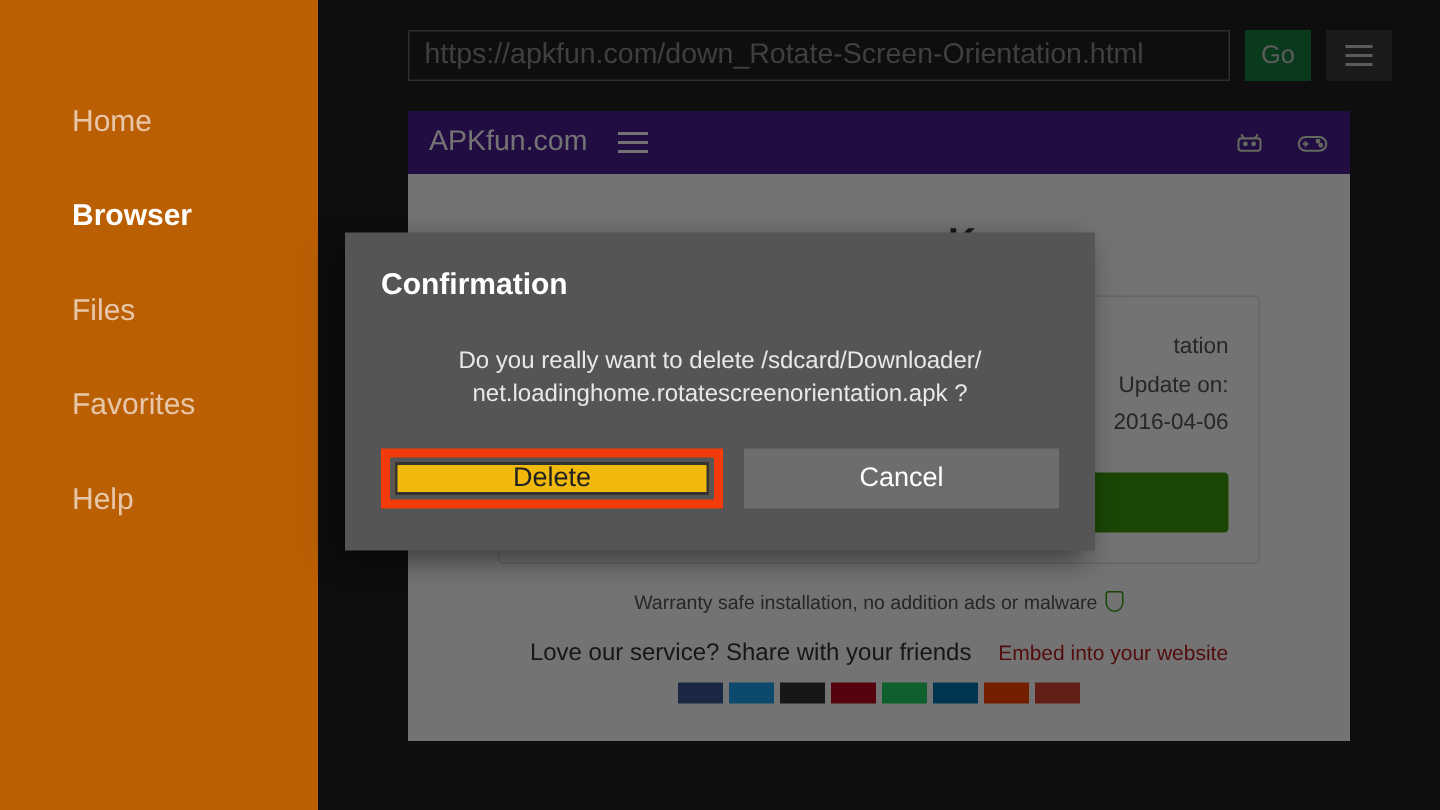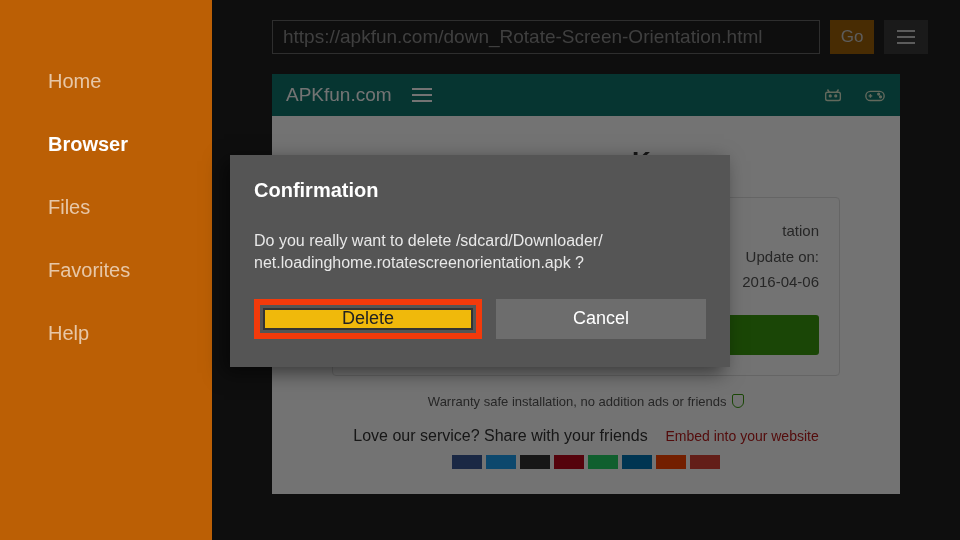--- a/index.html
+++ b/index.html
@@ -5,27 +5,27 @@
   * { margin: 0; padding: 0; box-sizing: border-box; }
   html, body { width: 960px; height: 540px; overflow: hidden; font-family: Arial, sans-serif; background: #000; }
   .app { display: flex; width: 960px; height: 540px; position: relative; }
   .sidebar { width: 212px; background: #bb5f05; padding-top: 50px; }
   .sidebar-item { color: rgba(255,255,255,0.65); font-size: 20px; padding: 20px 0 20px 48px; cursor: pointer; }
   .sidebar-item.active { color: #fff; font-weight: bold; }
   .main { flex: 1; background: #1f1f1f; position: relative; }
   .dim-overlay { position:absolute; inset:0; background: rgba(0,0,0,0.55); z-index: 40; }
   .topbar { display: flex; align-items: center; padding: 20px 32px 20px 60px; gap: 10px; }
   .urlbox { flex: 1; border: 1px solid #666; height: 34px; display:flex; align-items:center; padding: 0 10px; color:#8c8c8c; font-size:19px; background:#1f1f1f; }
-  .gobtn { width:44px; height:34px; background:#a16207; color:#ccc; display:flex; align-items:center; justify-content:center; font-size:17px; }
+  .gobtn { width:44px; height:34px; background:#15803d; color:#ccc; display:flex; align-items:center; justify-content:center; font-size:17px; }
   .menubtn { width:44px; height:34px; background:#3a3a3a; color:#ccc; display:flex; align-items:center; justify-content:center; }
   .menubtn-lines { width:18px; height:2px; background:#ccc; position:relative; }
   .menubtn-lines::before, .menubtn-lines::after { content:''; position:absolute; width:18px; height:2px; background:#ccc; left:0; }
   .menubtn-lines::before { top:-6px; } .menubtn-lines::after { top:6px; }
   .page { margin: 0 60px 0 60px; background:#fff; height: 420px; position:relative; }
-  .greenbar { background:#0f766e; height:42px; display:flex; align-items:center; padding:0 14px; color:#fff; font-size:19px; gap:20px; position:relative; }
+  .greenbar { background:#4c1d95; height:42px; display:flex; align-items:center; padding:0 14px; color:#fff; font-size:19px; gap:20px; position:relative; }
   .greenbar .ham { display:flex; flex-direction:column; gap:4px; }
   .greenbar .ham span { width:20px; height:2px; background:#fff; }
   .greenbar .right-icons { position:absolute; right:14px; display:flex; gap:20px; color:#d9e8cd; }
   .robot-icon, .gamepad-icon { width:22px; height:16px; }
   .pagebody { padding: 30px 60px; color:#333; }
   .app-title-stub { color:#333; font-size:26px; font-weight:bold; margin-left:300px; margin-bottom:20px;}
   .card { border:1px solid #e0e0e0; border-radius:4px; padding:20px; margin:10px auto 0; max-width:540px; }
   .meta { color:#555; font-size:15px; margin-left:auto; text-align:right; line-height:1.7; }
   .dlbtn { background:#3a9b0f; color:#fff; text-align:center; height:40px; line-height:40px; border-radius:3px; font-size:18px; margin-top:20px; position:relative;}
   .dlicon { display:inline-block; width:10px; height:10px; border:2px solid #fff; border-top:none; border-left:none; transform:rotate(45deg); margin-right:6px; position:relative; top:-2px;}
@@ -33,21 +33,21 @@
   .warranty { text-align:center; color:#555; font-size:13px; margin-top:16px; }
   .shield { display:inline-block; width:12px; height:14px; border:1px solid #3a9b0f; border-radius:2px 2px 6px 6px; position:relative; top:2px; margin-left:2px;}
   .sharerow { text-align:center; color:#333; font-size:16px; margin-top:18px; }
   .embedlink { color:#b91c1c; font-size:14px; }
   .social { display:flex; justify-content:center; gap:4px; margin-top:10px;}
   .social span { width:30px; height:14px; }
   .fb{background:#3b5998}.tw{background:#1da1f2}.gh{background:#333}.pin{background:#bd081c}.wa{background:#25d366}.ln{background:#0077b5}.rd{background:#ff4500}.gp{background:#db4437}
 
   .dialog { position:absolute; z-index:50; left:230px; top:155px; width:500px; background:#555; padding:24px 24px 28px; box-shadow: -6px 6px 18px rgba(0,0,0,0.5); }
   .dialog-title { color:#fff; font-size:20px; font-weight:bold; margin-bottom:28px; }
-  .dialog-msg { color:#e8e8e8; font-size:16px; line-height:1.4; margin-bottom:24px; }
+  .dialog-msg { color:#e8e8e8; font-size:16px; line-height:1.4; margin-bottom:24px;text-align:center; }
   .dialog-buttons { display:flex; gap:14px; }
   .btn { flex:1; height:40px; display:flex; align-items:center; justify-content:center; font-size:18px; }
   .btn-delete-wrap { border:6px solid #f33a0b; padding:3px; }
   .btn-delete { background:#f0b90b; color:#222; width:100%; height:100%; display:flex; align-items:center; justify-content:center; font-weight:500; border:2px solid #333;}
   .btn-cancel { background:#6d6d6d; color:#fff; }
 </style>
 </head>
 <body>
 
 <div class="app">
@@ -101,21 +101,21 @@
             <div>Update on:</div>
             <div>2016-04-06</div>
           </div>
           <div class="dlbtn">
             <span class="redcircle"></span>
             <span class="dlicon"></span>
             <span>Download again</span>
           </div>
         </div>
         <div class="warranty">
-          <span>Warranty safe installation, no addition ads or friends</span>
+          <span>Warranty safe installation, no addition ads or malware</span>
           <span class="shield"></span>
         </div>
         <div class="sharerow">
           <span>Love our service? Share with your friends</span>
           &nbsp;&nbsp;
           <span class="embedlink">Embed into your website</span>
         </div>
         <div class="social">
           <span class="fb"></span>
           <span class="tw"></span>

